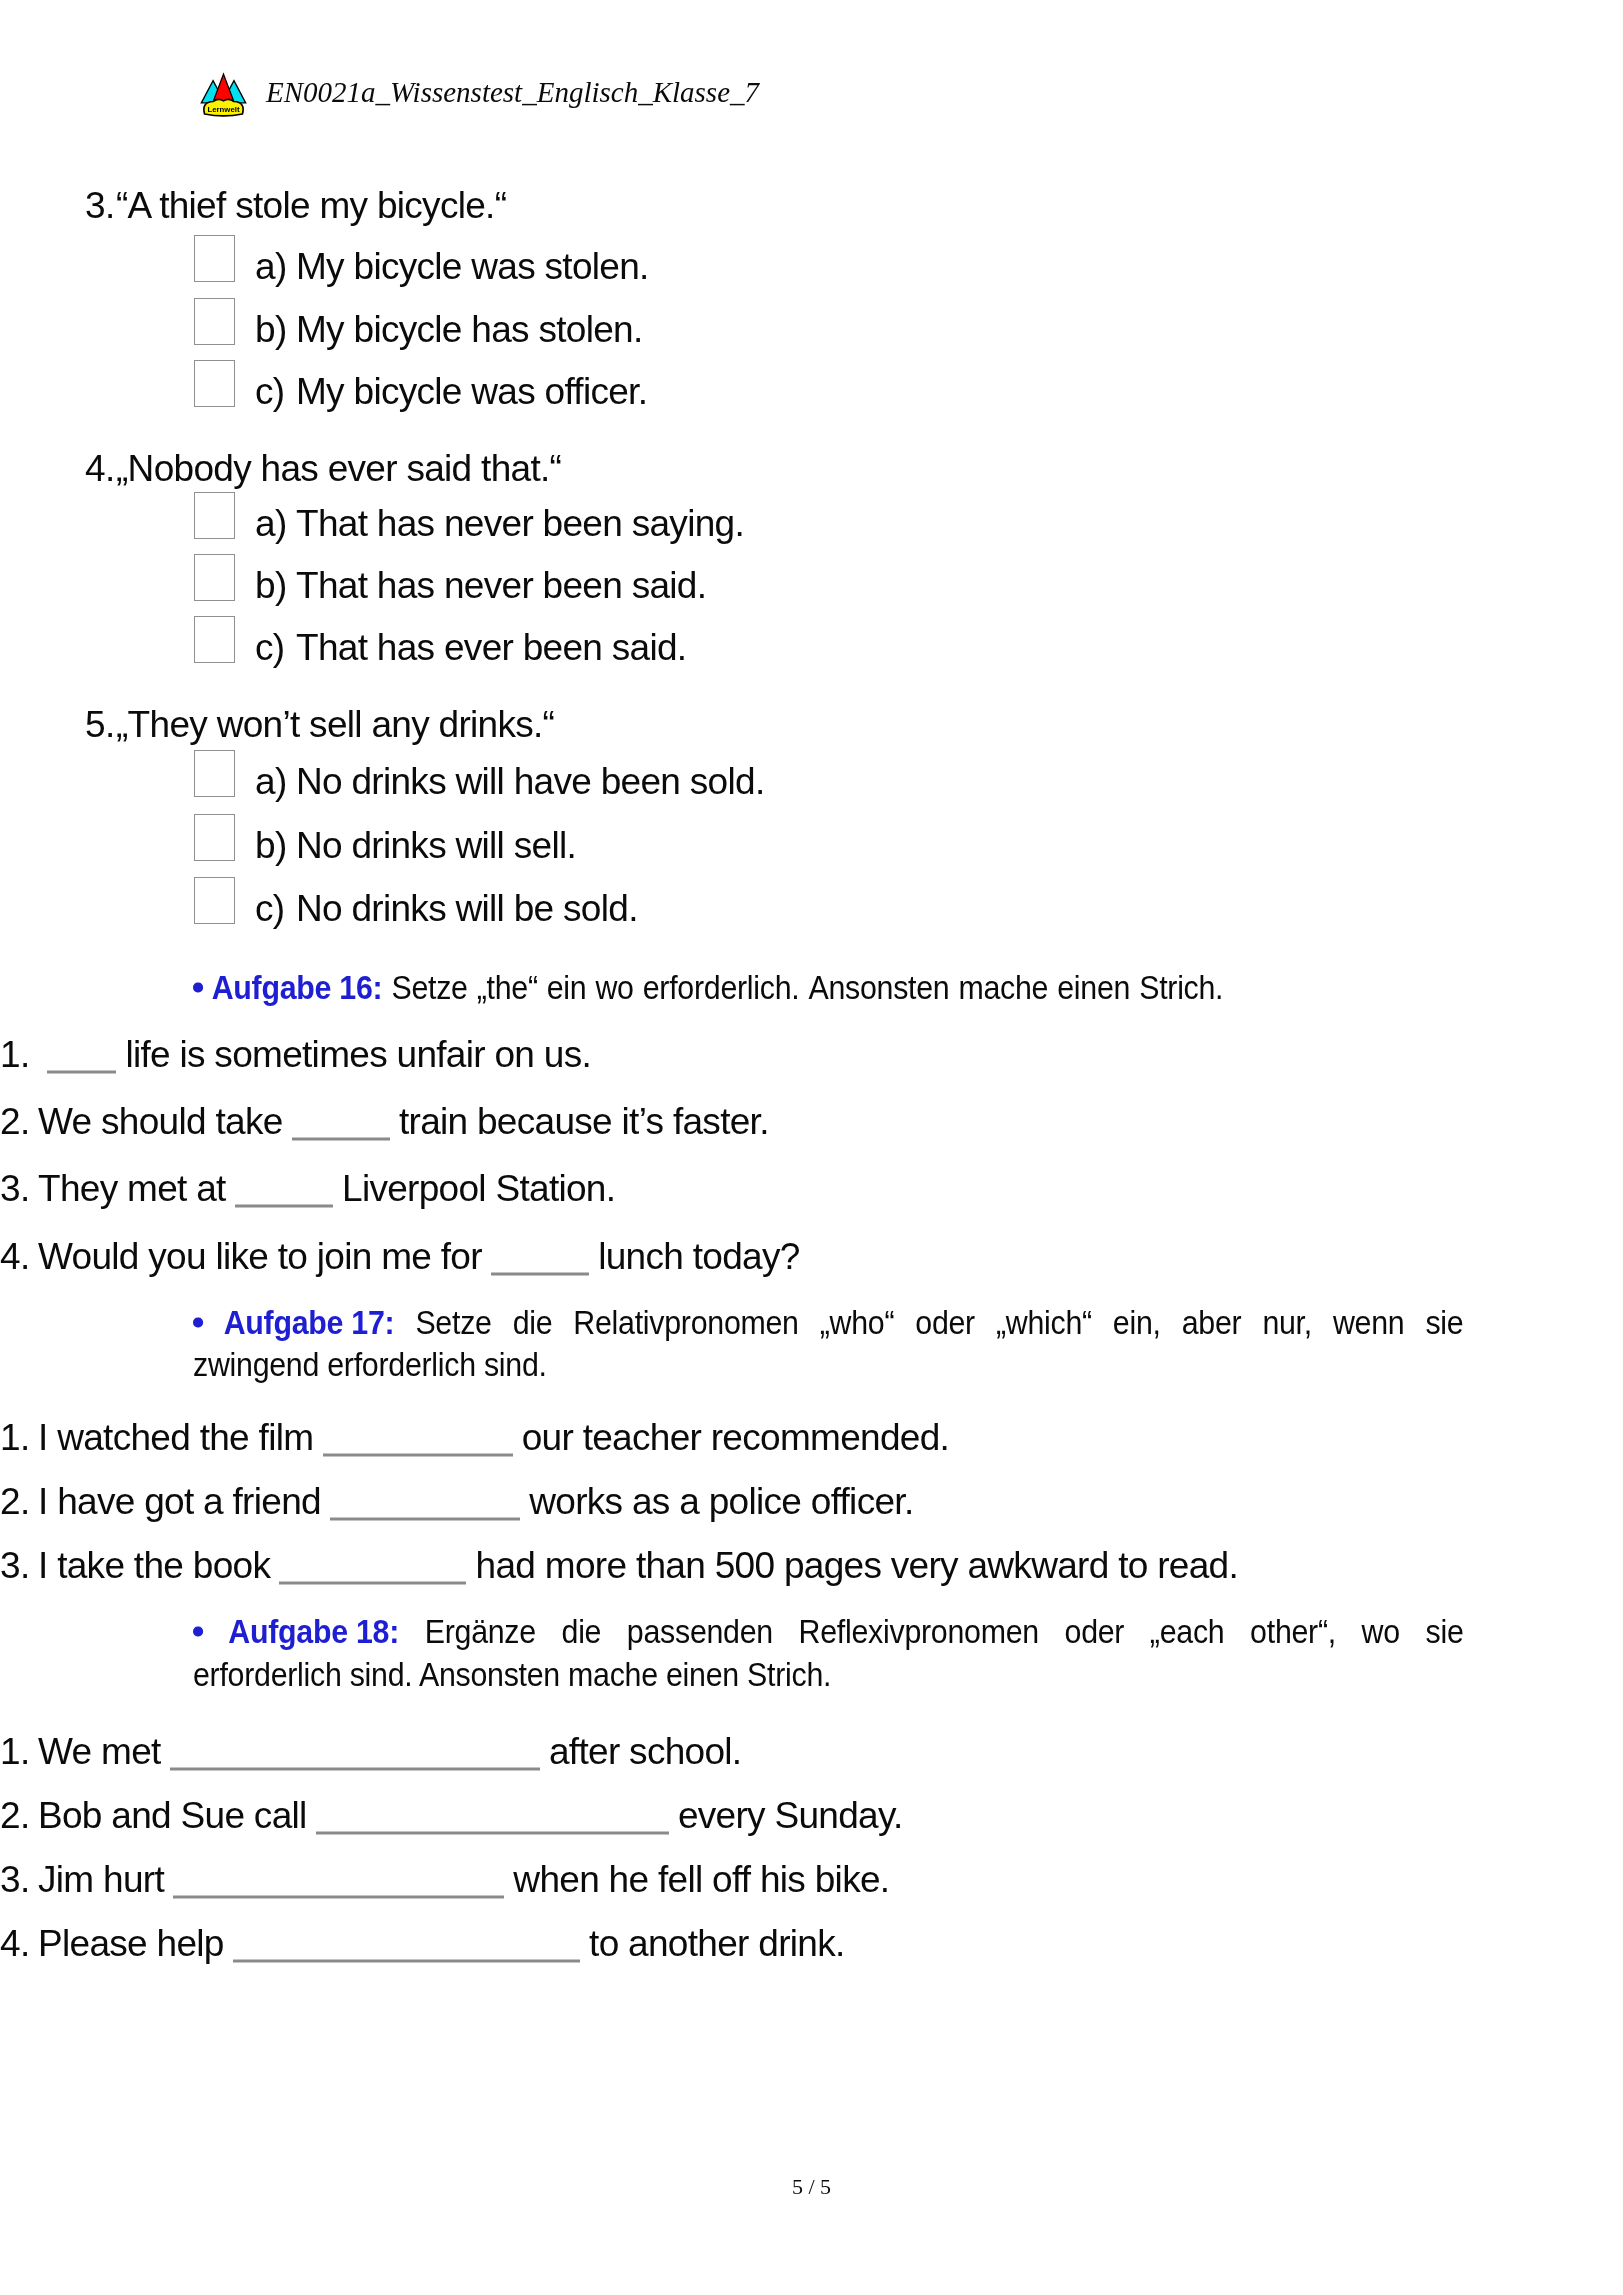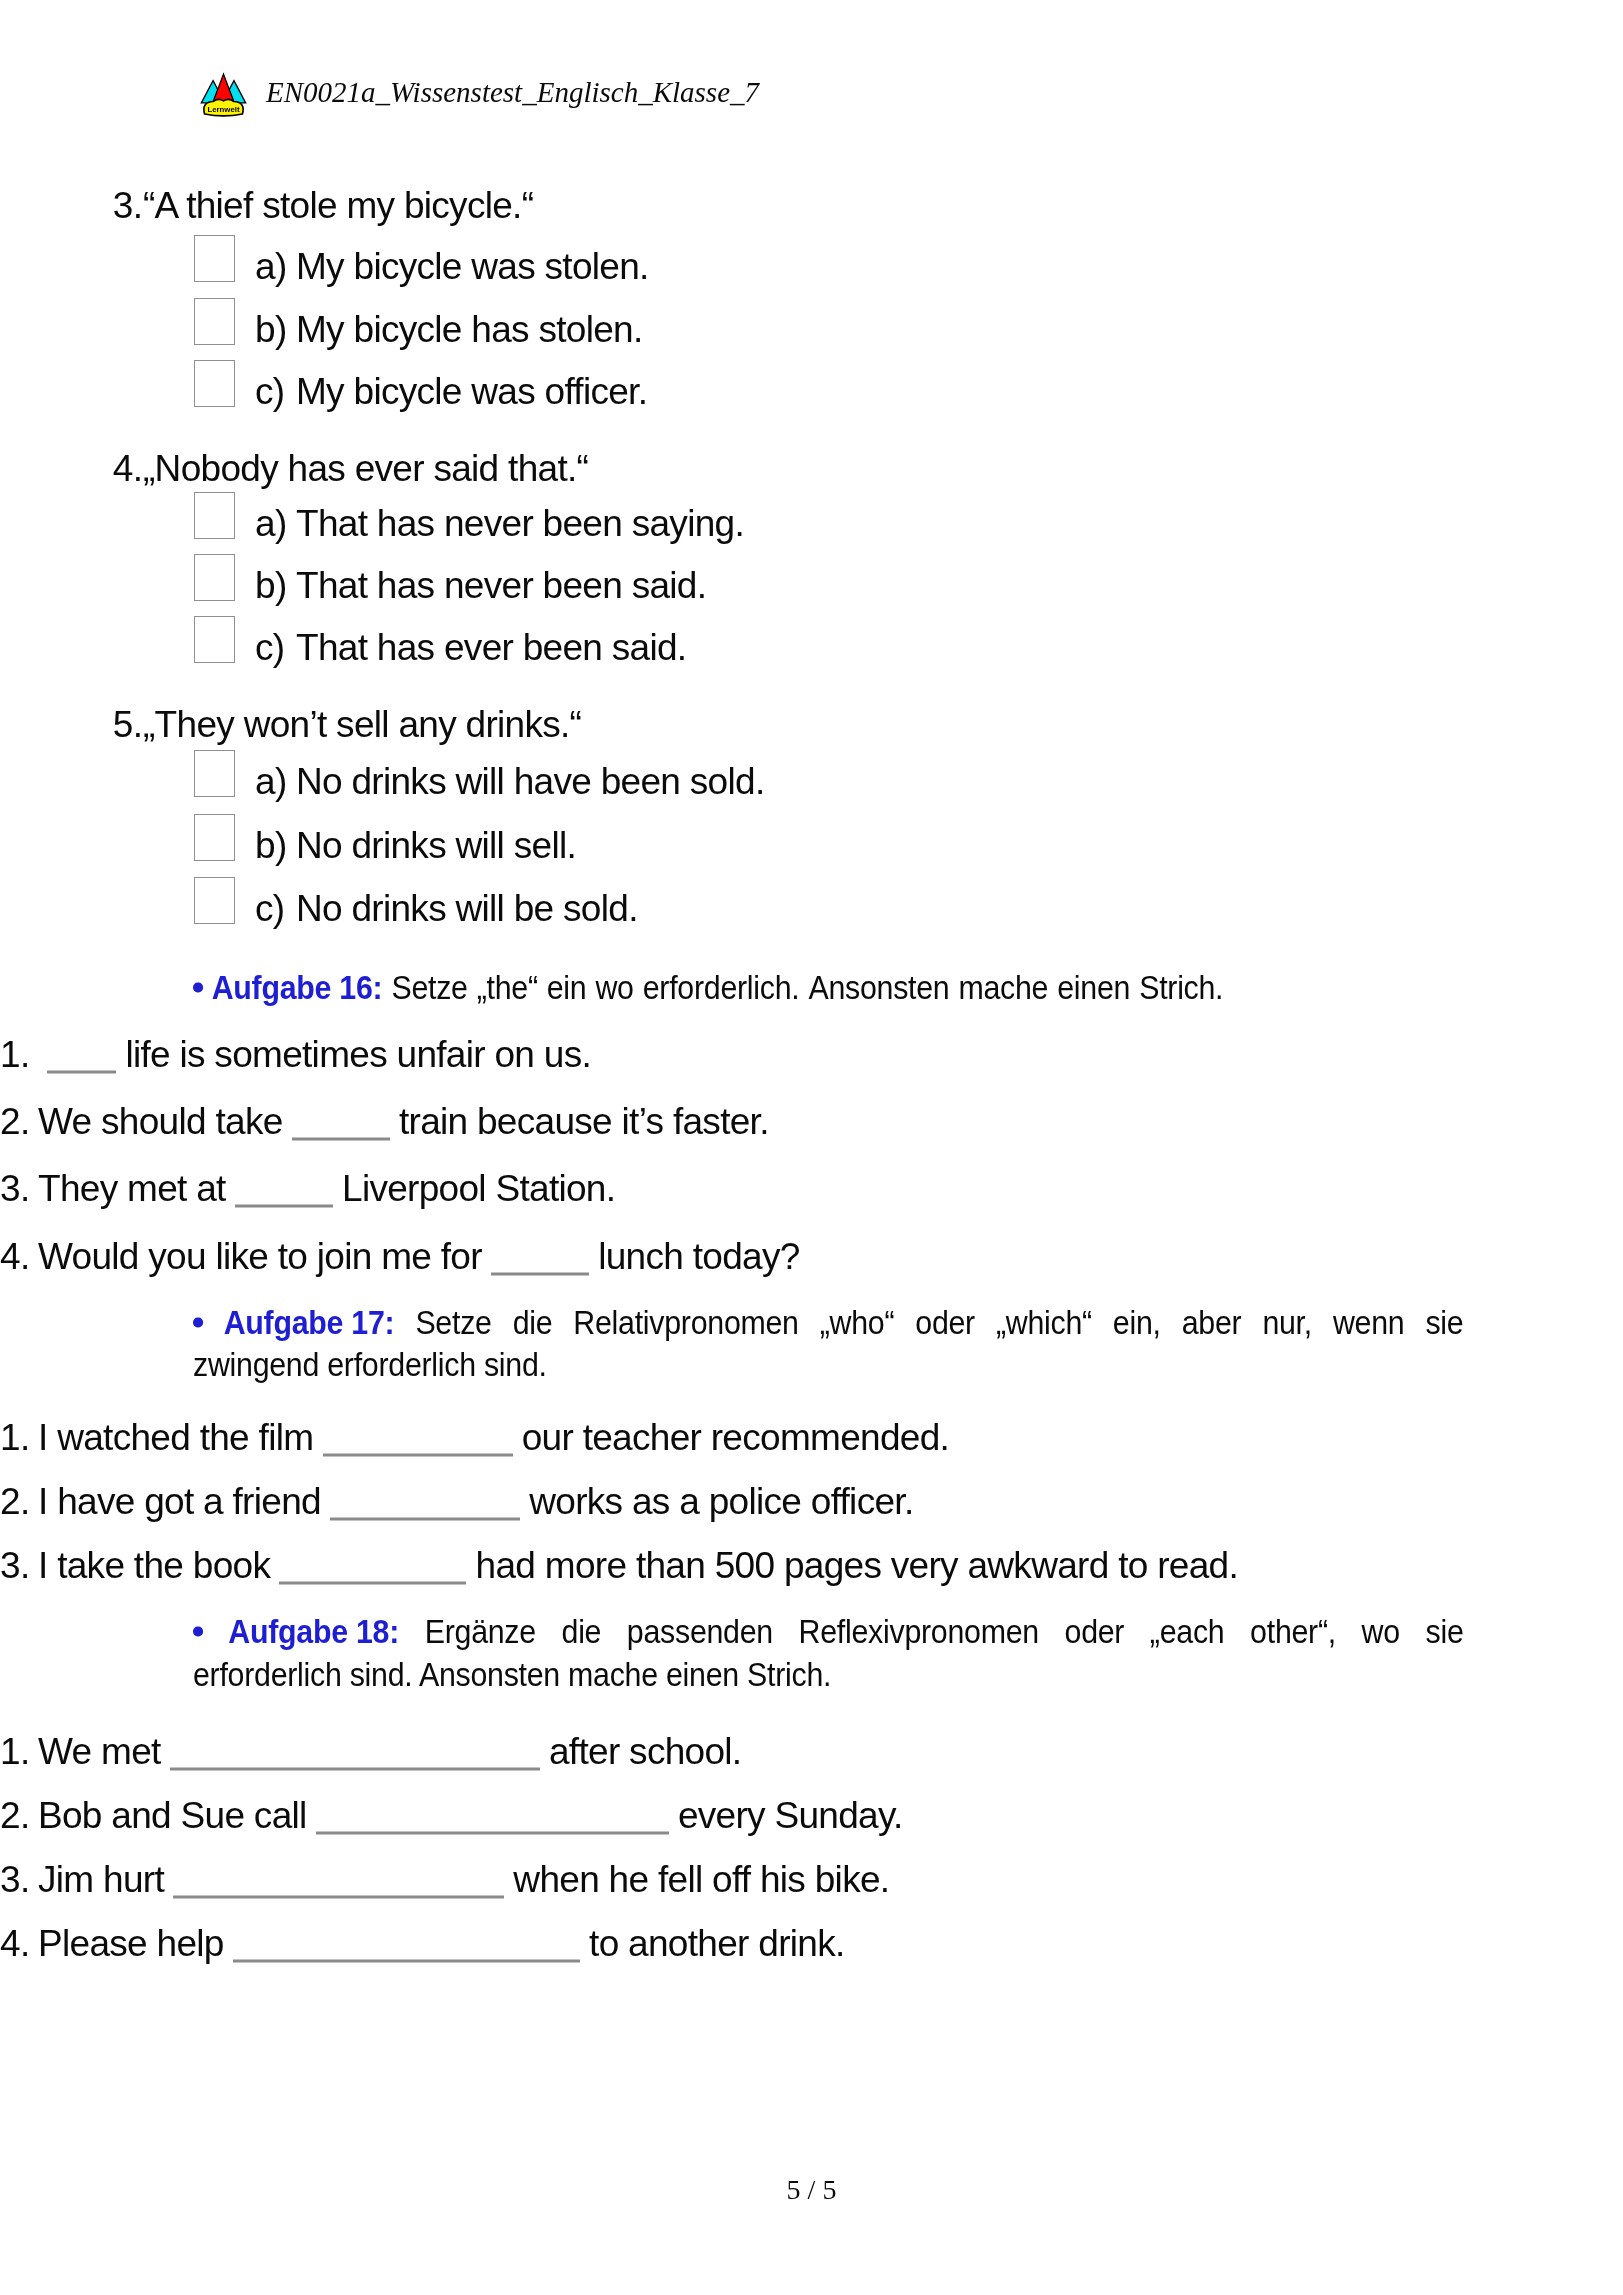--- a/index.html
+++ b/index.html
@@ -8,21 +8,21 @@
     overflow:hidden;font-family:"Liberation Sans","DejaVu Sans",sans-serif;color:#0b0b0b;
   }
   
   .logo{position:absolute;left:200px;top:72px;width:47px;height:46px;}
   .doc-title{
     position:absolute;left:266px;top:76px;font-family:"Liberation Serif","DejaVu Serif",serif;
     font-style:italic;font-size:29px;letter-spacing:0px;white-space:nowrap;
   }
   
   .row{position:absolute;left:0;white-space:nowrap;font-size:37px;line-height:42px;letter-spacing:-0.7px;}
-  .mcq{padding-left:112px;text-align:center;}
+  .mcq{padding-left:85px;}
   .qnum{display:inline-block;width:31px;}
   .opt{padding-left:255px;}
   .olab{display:inline-block;width:41px;}
   .cbx{
     position:absolute;left:194px;top:-11px;width:39px;height:45px;
     border:1.3px solid var(--checkbox_border,#909090);background:#fff;
   }
   
   .thead{
     position:absolute;left:193px;width:1381px;display:flex;align-items:baseline;
@@ -53,21 +53,21 @@
   .bw-a16{width:98px;}
   .bw-a17{width:190px;}
   .bw-a17-3{width:187px;}
   .bw-a18-1{width:370px;}
   .bw-a18-2{width:353px;}
   .bw-a18-3{width:331px;}
   .bw-a18-4{width:347px;}
   
   .footer{
     position:absolute;left:0;top:2174px;width:100%;text-align:center;
-    font-family:"Liberation Serif","DejaVu Serif",serif;font-size:28px;
+    font-family:"Liberation Serif","DejaVu Serif",serif;font-size:22px;
   }
 </style>
 </head>
 <body>
 
 <div class="page">
 
   <svg class="logo" viewBox="0 0 72 70">
     <polygon points="20,13 38,47 2,47" fill="#00e0f0" stroke="#000" stroke-width="2"></polygon>
     <polygon points="52,13 70,47 34,47" fill="#00e0f0" stroke="#000" stroke-width="2"></polygon>

